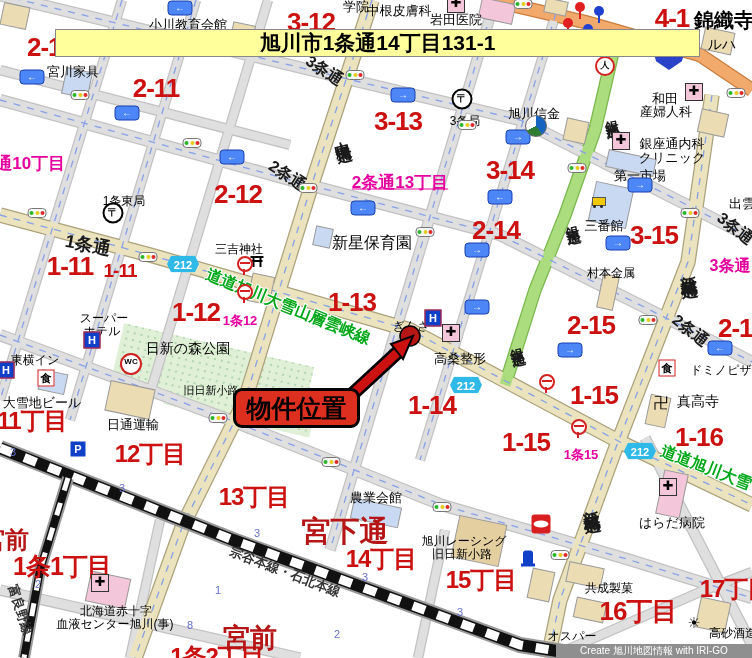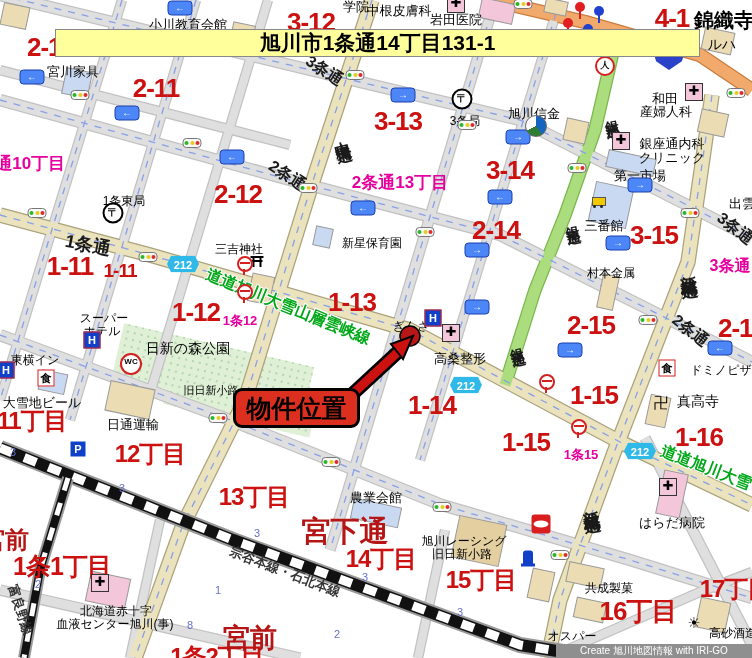--- a/index.html
+++ b/index.html
@@ -187,21 +187,21 @@
     <div class="lb block" style="left: 381px; top: 559px; font-size: 24px; transform: translate(-50%, -50%) rotate(0deg);">14丁目</div>
     <div class="lb block" style="left: 481px; top: 580px; font-size: 24px; transform: translate(-50%, -50%) rotate(0deg);">15丁目</div>
     <div class="lb block" style="left: 638px; top: 611px; font-size: 26px; transform: translate(-50%, -50%) rotate(0deg);">16丁目</div>
     <div class="lb block" style="left: 735px; top: 589px; font-size: 24px; transform: translate(-50%, -50%) rotate(0deg);">17丁目</div>
     <div class="lb block" style="left: 62px; top: 566px; font-size: 25px; transform: translate(-50%, -50%) rotate(0deg);">1条1丁目</div>
     <div class="lb block" style="left: 217px; top: 657px; font-size: 24px; transform: translate(-50%, -50%) rotate(0deg);">1条2丁目</div>
     <div class="lb serif" style="left: 345px; top: 532px; font-size: 29px; transform: translate(-50%, -50%) rotate(0deg);">宮下通</div>
     <div class="lb serif" style="left: 250px; top: 638px; font-size: 27px; transform: translate(-50%, -50%) rotate(0deg);">宮前</div>
     <div class="lb serif" style="left: 5px; top: 540px; font-size: 24px; transform: translate(-50%, -50%) rotate(0deg);">宮前</div>
     <div class="lb mag" style="left: 17px; top: 163px; font-size: 17px; transform: translate(-50%, -50%) rotate(0deg);">2条通10丁目</div>
-    <div class="lb mag" style="left: 400px; top: 182px; font-size: 17px; transform: translate(-50%, -50%) rotate(0deg);">2条通13丁目</div>
+    <div class="lb mag" style="left: 400px; top: 182px; font-size: 17px; transform: translate(-50%, -50%) rotate(0deg); text-decoration: underline;">2条通13丁目</div>
     <div class="lb mag" style="left: 240px; top: 321px; font-size: 13px; transform: translate(-50%, -50%) rotate(0deg);">1条12</div>
     <div class="lb mag" style="left: 581px; top: 455px; font-size: 13px; transform: translate(-50%, -50%) rotate(0deg);">1条15</div>
     <div class="lb mag" style="left: 730px; top: 266px; font-size: 16px; transform: translate(-50%, -50%) rotate(0deg);">3条通</div>
     <div class="lb road" style="left: 88px; top: 245px; font-size: 18px; transform: translate(-50%, -50%) rotate(11deg);">1条通</div>
     <div class="lb road" style="left: 287px; top: 176px; font-size: 16px; transform: translate(-50%, -50%) rotate(33deg);">2条通</div>
     <div class="lb road" style="left: 324px; top: 71px; font-size: 16px; transform: translate(-50%, -50%) rotate(33deg);">3条通</div>
     <div class="lb road" style="left: 690px; top: 331px; font-size: 16px; transform: translate(-50%, -50%) rotate(38deg);">2条通</div>
     <div class="lb road" style="left: 735px; top: 229px; font-size: 16px; transform: translate(-50%, -50%) rotate(38deg);">3条通</div>
     <div class="lb vroad" style="left: 338px; top: 133px; font-size: 16px; transform: translate(-50%, -50%) rotate(-14deg);">中央橋通</div>
     <div class="lb vroad" style="left: 686px; top: 266px; font-size: 17px; transform: translate(-50%, -50%) rotate(-8deg);">新成橋通</div>
@@ -225,21 +225,21 @@
     <div class="lb poi" style="left: 534px; top: 114px; font-size: 13px; transform: translate(-50%, -50%) rotate(0deg); font-family: Liberation Serif, serif;">旭川信金</div>
     <div class="lb poi" style="left: 672px; top: 144px; font-size: 13px; transform: translate(-50%, -50%) rotate(0deg);">銀座通内科</div>
     <div class="lb poi" style="left: 672px; top: 158px; font-size: 13px; transform: translate(-50%, -50%) rotate(0deg);">クリニック</div>
     <div class="lb poi" style="left: 640px; top: 176px; font-size: 13px; transform: translate(-50%, -50%) rotate(0deg);">第一市場</div>
     <div class="lb poi" style="left: 604px; top: 226px; font-size: 13px; transform: translate(-50%, -50%) rotate(0deg);">三番館</div>
     <div class="lb poi" style="left: 611px; top: 273px; font-size: 12px; transform: translate(-50%, -50%) rotate(0deg);">村本金属</div>
     <div class="lb poi" style="left: 742px; top: 204px; font-size: 13px; transform: translate(-50%, -50%) rotate(0deg);">出雲</div>
     <div class="lb poi" style="left: 465px; top: 121px; font-size: 12px; transform: translate(-50%, -50%) rotate(0deg);">3条局</div>
     <div class="lb poi" style="left: 124px; top: 201px; font-size: 12px; transform: translate(-50%, -50%) rotate(0deg);">1条東局</div>
     <div class="lb poi" style="left: 239px; top: 249px; font-size: 12px; transform: translate(-50%, -50%) rotate(0deg);">三吉神社</div>
-    <div class="lb poi" style="left: 372px; top: 243px; font-size: 12px; transform: translate(-50%, -50%) rotate(0deg);">新星保育園</div>
+    <div class="lb poi" style="left: 372px; top: 243px; font-size: 16px; transform: translate(-50%, -50%) rotate(0deg);">新星保育園</div>
     <div class="lb poi" style="left: 411px; top: 326px; font-size: 12px; transform: translate(-50%, -50%) rotate(0deg);">ぎんざ</div>
     <div class="lb poi" style="left: 460px; top: 359px; font-size: 13px; transform: translate(-50%, -50%) rotate(0deg);">高桑整形</div>
     <div class="lb poi" style="left: 721px; top: 370px; font-size: 12px; transform: translate(-50%, -50%) rotate(0deg);">ドミノピザ</div>
     <div class="lb poi" style="left: 698px; top: 402px; font-size: 14px; transform: translate(-50%, -50%) rotate(0deg);">真高寺</div>
     <div class="lb poi" style="left: 661px; top: 403px; font-size: 15px; transform: translate(-50%, -50%) rotate(0deg);">卍</div>
     <div class="lb poi" style="left: 188px; top: 349px; font-size: 14px; transform: translate(-50%, -50%) rotate(0deg);">日新の森公園</div>
     <div class="lb poi" style="left: 211px; top: 390px; font-size: 11px; transform: translate(-50%, -50%) rotate(0deg);">旧日新小路</div>
     <div class="lb poi" style="left: 104px; top: 318px; font-size: 12px; transform: translate(-50%, -50%) rotate(0deg);">スーパー</div>
     <div class="lb poi" style="left: 102px; top: 331px; font-size: 12px; transform: translate(-50%, -50%) rotate(0deg);">ホテル</div>
     <div class="lb poi" style="left: 35px; top: 360px; font-size: 12px; transform: translate(-50%, -50%) rotate(0deg);">東横イン</div>

